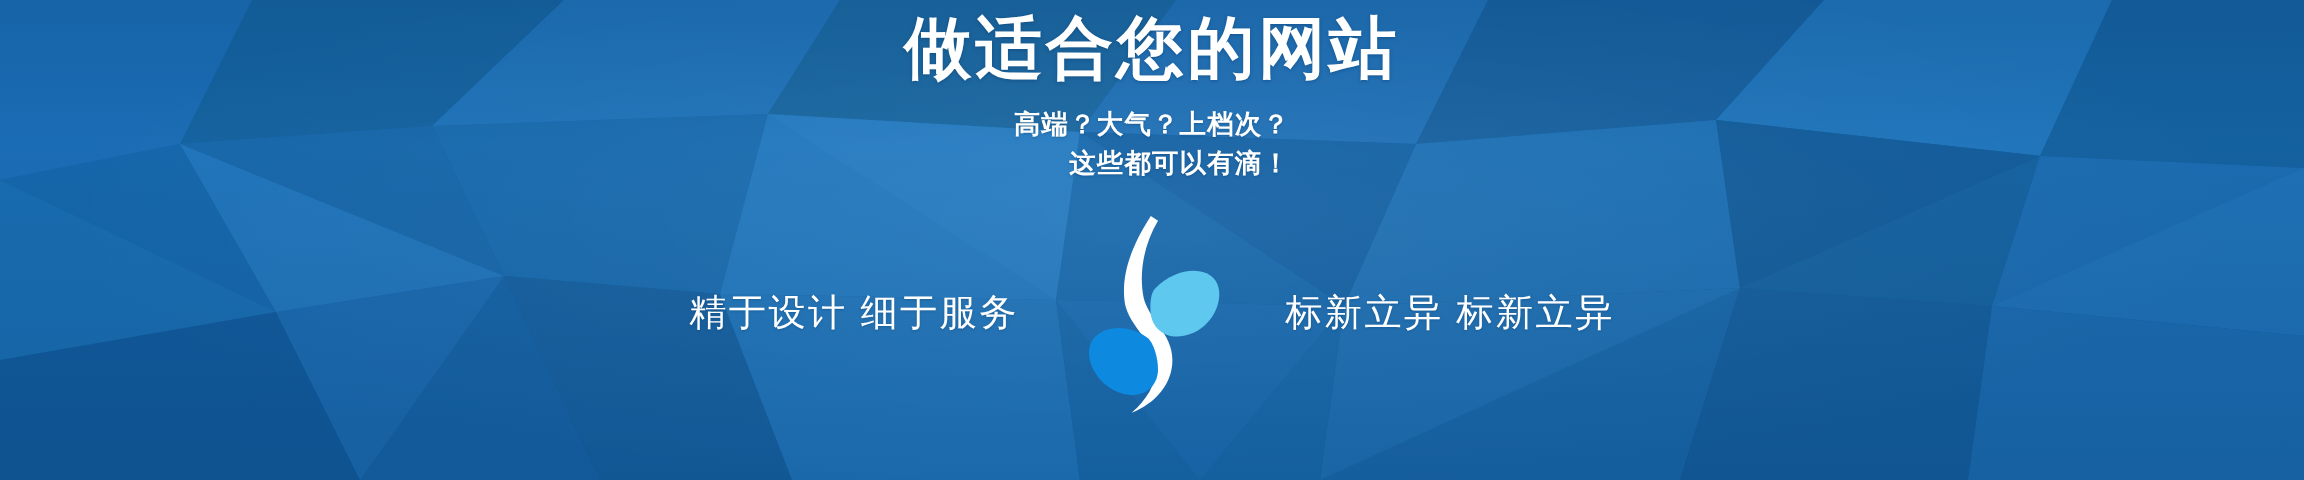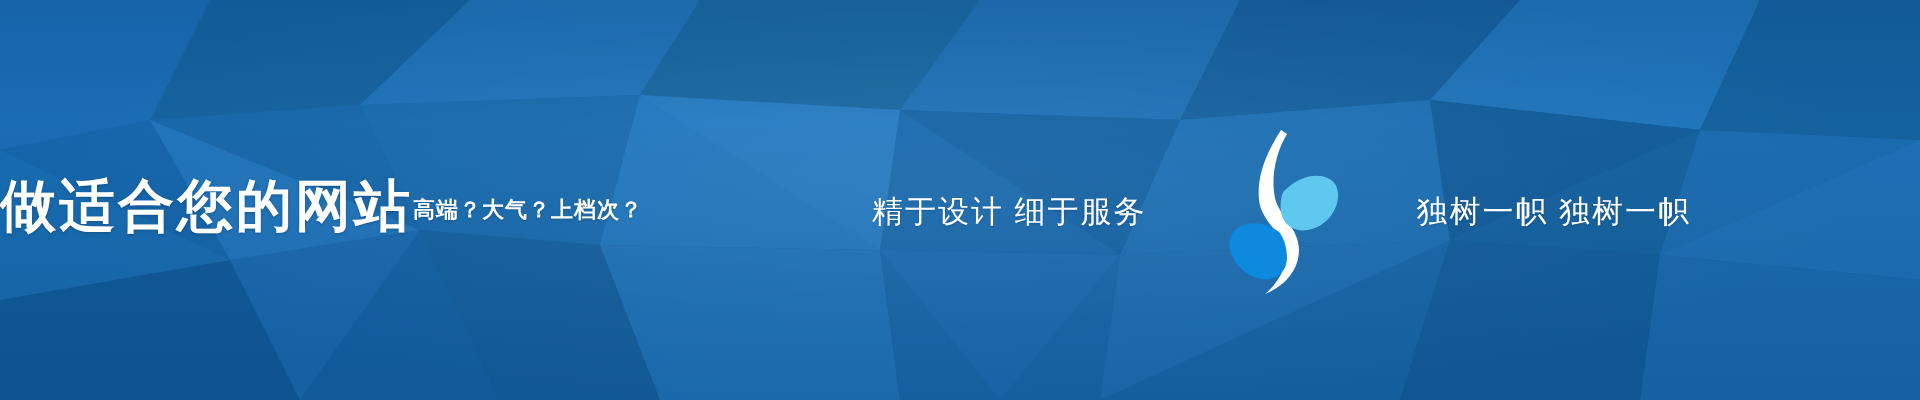--- a/index.html
+++ b/index.html
@@ -38,21 +38,21 @@
       radial-gradient(ellipse 70% 85% at 50% 45%, rgba(255,255,255,0.07) 0%, rgba(255,255,255,0.02) 45%, rgba(0,0,0,0.0) 70%),
       linear-gradient(180deg, rgba(8,60,114,0.18) 0%, rgba(8,60,114,0.00) 30%, rgba(6,48,95,0.16) 100%);
     pointer-events: none;
   }
 
   
   #content {
     position: absolute;
     inset: 0;
     display: flex;
-    flex-direction: row;
+    flex-direction: column;
     align-items: center;
     text-align: center;
     color: #ffffff;
   }
 
   .headline {
     margin-top: 12px;
     font-size: 56px;
     line-height: 1.0;
     font-weight: 700;
@@ -83,21 +83,21 @@
     white-space: nowrap;
   }
   .promo .promo-line { display: block; text-align: right; }
 
   
   .slogan-row {
     margin-top: 22px;
     display: flex;
     align-items: center;
     justify-content: center;
-    gap: 76px;
+    gap: 52px;
     width: 100%;
   }
 
   .slogan {
     font-size: 31px;
     line-height: 1;
     font-weight: 400;
     letter-spacing: 2px;
     color: #ffffff;
     white-space: nowrap;
@@ -170,20 +170,21 @@
   </svg>
   <div id="bg-sheen"></div>
 
   <div id="content">
 
     <div class="headline">做适合您的网站</div>
 
 
     <div class="promo">
       <span class="promo-line">高端？大气？上档次？</span>
+      <span class="promo-line">这些都可以有滴！</span>
     </div>
 
     <div class="slogan-row">
 
       <div class="slogan slogan-left">精于设计 细于服务</div>
 
       <svg id="logo-mark" viewBox="0 0 118 170" aria-hidden="true">
 
         <path d="M58 2
                  C 40 30, 34 52, 36 72
@@ -199,17 +200,17 @@
                  C 74 107, 60 98, 58 84
                  C 57 74, 58 66, 62 62 Z" fill="#5fc8ef"></path>
 
         <path d="M56 104
                  C 38 90, 14 94, 8 108
                  C 2 122, 14 144, 34 150
                  C 52 155, 64 144, 64 130
                  C 64 119, 60 108, 56 104 Z" fill="#0d8ae0"></path>
       </svg>
 
-      <div class="slogan slogan-right">独树一帜 独树一帜</div>
+      <div class="slogan slogan-right">标新立异 标新立异</div>
 
     </div>
   </div>
 </div>
 
 </body></html>

